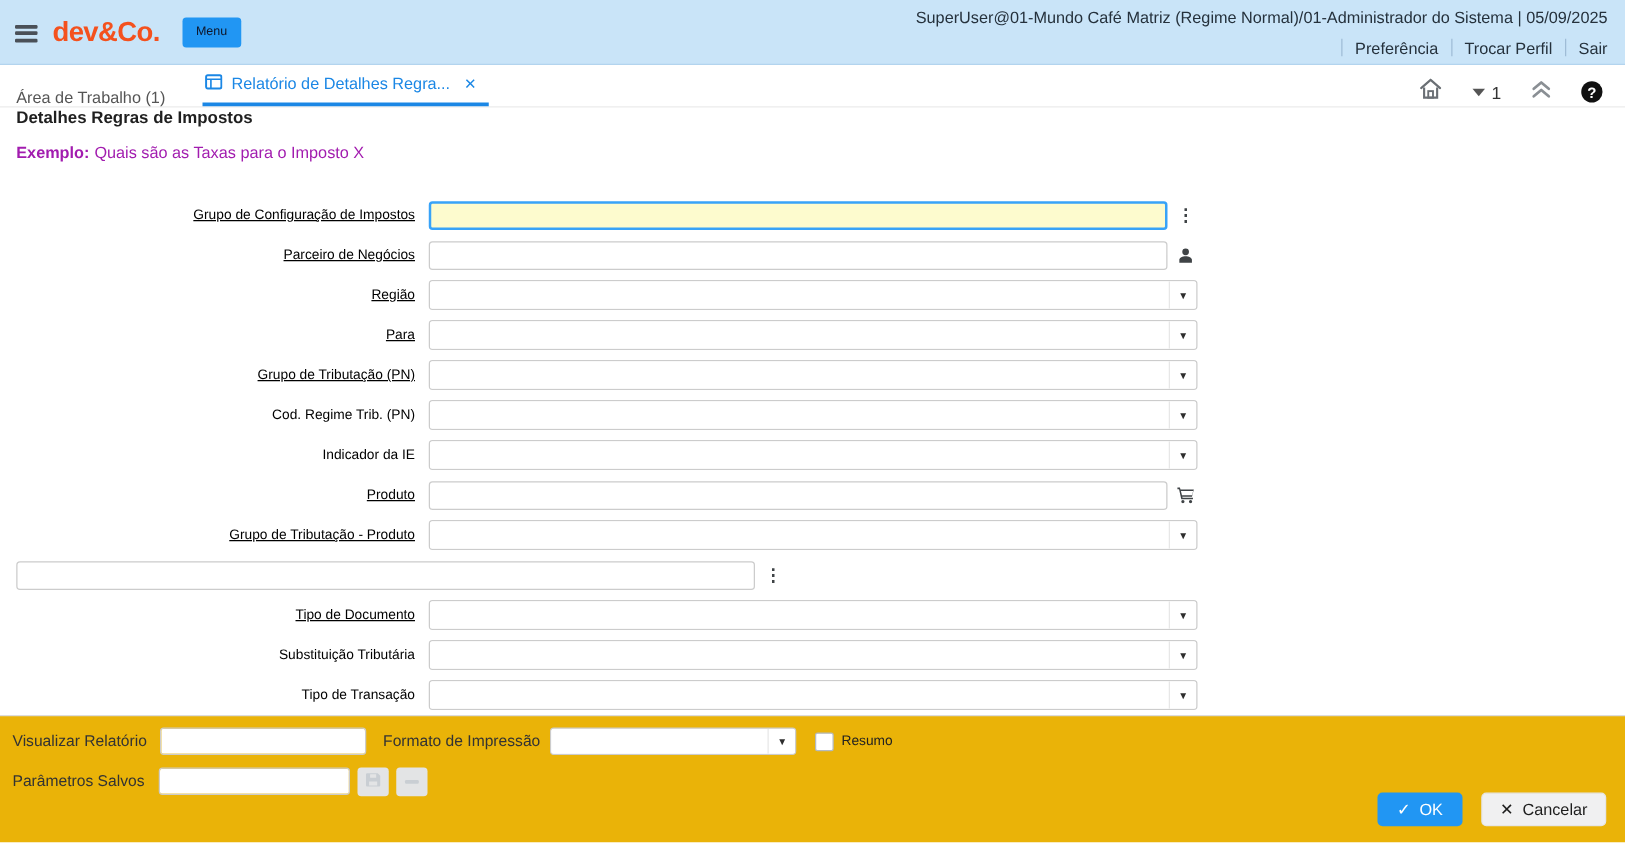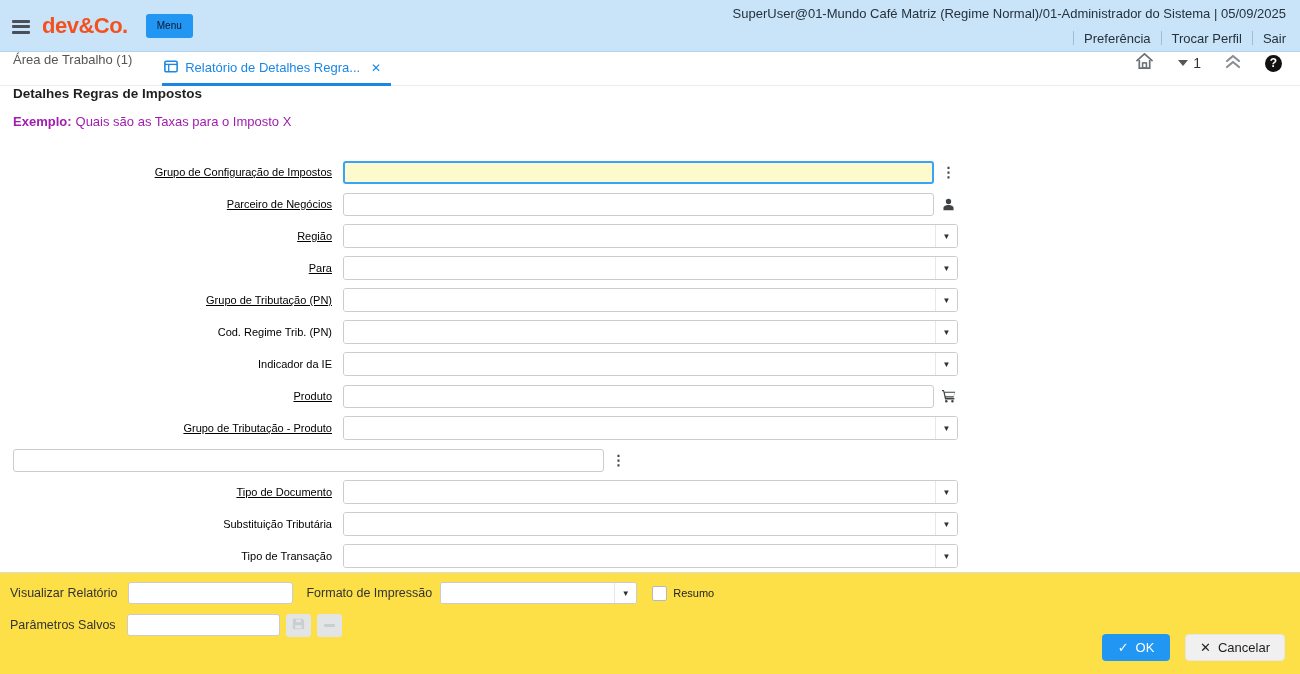--- a/index.html
+++ b/index.html
@@ -26,21 +26,21 @@
   .header-right { margin-left:auto; text-align:right; }
   .user-info { font-size:13px; color:#25313c; line-height:18px; }
   .header-links { font-size:13px; color:#25313c; margin-top:8px; display:flex;
     justify-content:flex-end; align-items:flex-start; }
   .header-links .hl { padding:0 10px; cursor:pointer; }
   .header-links .hl:last-child { padding-right:0; }
   .hl-sep { width:1px; height:14px; background:#9fbcd6; }
 
   
   .tabbar { height:34px; background:#fff; border-bottom:1px solid #ececec;
-    display:flex; align-items:flex-start; padding-left:13px; }
+    display:flex; align-items:flex-end; padding-left:13px; }
   .ws-tab { font-size:13px; color:#555; margin-right:30px; cursor:pointer; }
   .tab-active { height:34px; display:flex; align-items:center; gap:7px; padding:0 10px 0 2px;
     border-bottom:3px solid #1b87e5; color:#1b87e5; font-size:13px; cursor:pointer; }
   .tab-close { color:#1b87e5; font-size:12px; margin-left:4px; cursor:pointer; }
   .tabbar-right { margin-left:auto; display:flex; align-items:center; gap:24px; padding-right:18px; }
   .win-count { display:flex; align-items:center; gap:5px; cursor:pointer; }
   .caret-down { width:0; height:0; border-left:5px solid transparent; border-right:5px solid transparent;
     border-top:6px solid #555; display:inline-block; }
   .win-count-num { font-size:14px; color:#333; }
   .help-btn { width:17px; height:17px; background:#111; color:#fff; border-radius:50%;
@@ -65,21 +65,21 @@
     width:15px; color:#3f4346; }
   .kebab { font-size:14px; font-weight:bold; color:#3f4346; line-height:1; }
   .combo { width:615px; height:24px; border:1px solid #ccc; border-radius:3px;
     display:flex; align-items:stretch; background:#fff; overflow:hidden; }
   .combo input { flex:1; border:none; outline:none; padding:0 6px; font-size:12.5px;
     font-family:"Liberation Sans", sans-serif; }
   .combo-btn { width:22px; border-left:1px solid #e7e7e7; display:flex; align-items:center;
     justify-content:center; font-size:8px; color:#2d2d2d; cursor:pointer; background:#fff; }
 
   
-  .footer { position:absolute; left:0; bottom:0; width:1300px; height:102px; background:#fde047;
+  .footer { position:absolute; left:0; bottom:0; width:1300px; height:102px; background:#eab308;
     border-top:1px solid #dcdcdc; padding:7px 0 0 10px; z-index:5; }
   .fo-row { display:flex; align-items:center; height:26px; }
   .fo-label { font-size:12.5px; color:#333; white-space:nowrap; }
   .combo.sm { height:22px; }
   .combo.w165 { width:165px; margin-left:11px; }
   .combo.w197 { width:197px; margin-left:8px; }
   .combo.w153 { width:153px; margin-left:11px; }
   .fo-label.ml { margin-left:13px; }
   .checkbox { width:15px; height:15px; border:1px solid #b4bac0; border-radius:2px;
     background:#fff; margin-left:15px; cursor:pointer; }

